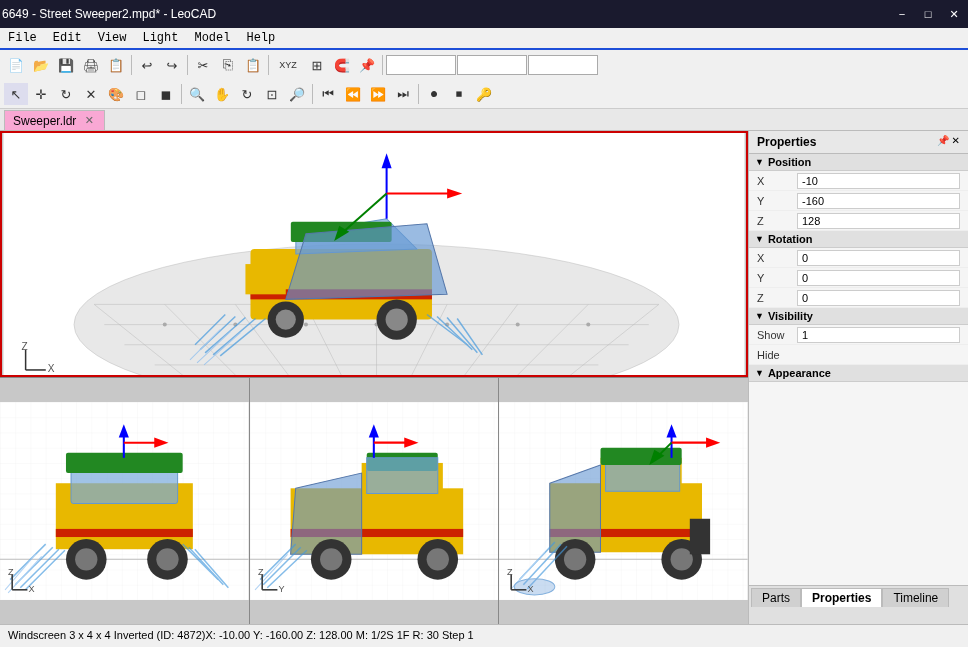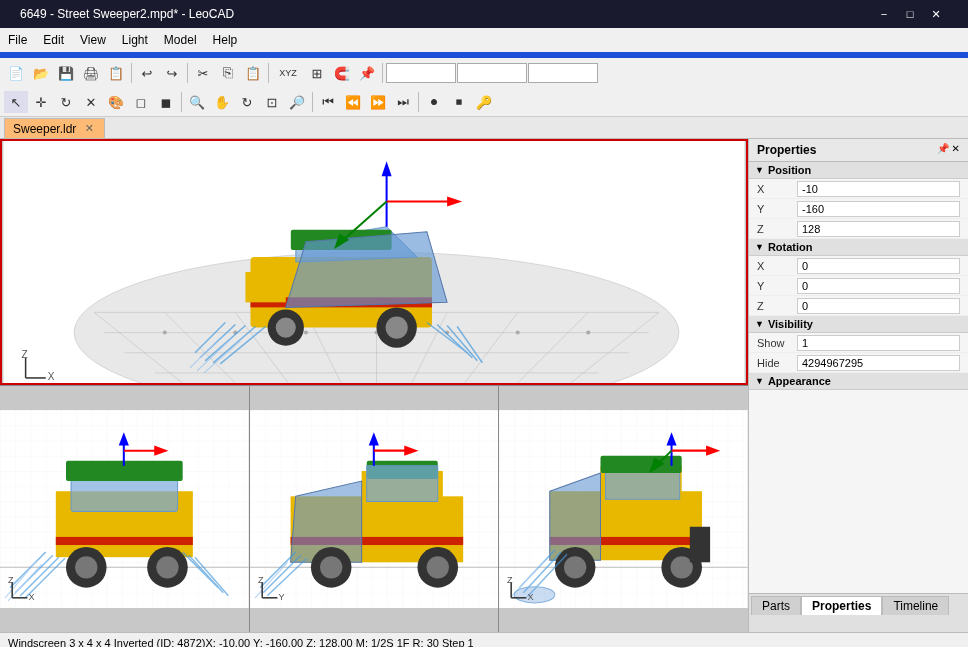--- a/index.html
+++ b/index.html
@@ -5,41 +5,42 @@
     * { margin: 0; padding: 0; box-sizing: border-box; }
     body { width: 968px; height: 647px; overflow: hidden; font-family: 'Segoe UI', Tahoma, sans-serif; font-size: 12px; background: #f0f0f0; }
 
     
     #titlebar {
       height: 28px;
       background: #1a1a2e;
       display: flex;
       align-items: center;
       justify-content: space-between;
-      padding: 0 20px;
+      padding: 0 2px;
       color: white;
     }
     #titlebar .win-controls { display: flex; gap: 2px; }
     #titlebar .win-btn {
       width: 24px; height: 20px;
       background: transparent;
       border: none;
       color: white;
       cursor: pointer;
       display: flex; align-items: center; justify-content: center;
       font-size: 11px;
     }
 
     
     #menubar {
-      height: 30px;
+      height: 22px;
       background: #f0f0f0;
       display: flex;
       align-items: center;
-      border-bottom: 6px solid #1d4ed8;
+      border-bottom: 2px solid #1d4ed8;
+      font-family: Liberation Mono, monospace;
     }
     .menu-item {
       padding: 2px 8px;
       cursor: pointer;
       font-size: 12px;
     }
 
     
     #toolbar-area {
       background: #f0f0f0;
@@ -85,21 +86,21 @@
       background: #d0d0d0;
       border: 1px solid #bbb;
       border-bottom: none;
       padding: 0 8px;
       display: flex;
       align-items: center;
       gap: 6px;
       font-size: 12px;
       cursor: pointer;
     }
-    .tab.active { background: #fdba74; }
+    .tab.active { background: #f9a8d4; }
     .tab-close {
       width: 14px; height: 14px;
       border: none;
       background: transparent;
       cursor: pointer;
       font-size: 11px;
       display: flex; align-items: center; justify-content: center;
       color: #666;
     }
 
@@ -604,21 +605,20 @@
       <div class="prop-section-header">
         <span class="chevron">▼</span>
         <span>Visibility</span>
       </div>
       <div class="prop-row">
         <span class="prop-label">Show</span>
         <input class="prop-value" value="1" style="">
       </div>
       <div class="prop-row">
         <span class="prop-label">Hide</span>
-        <input class="prop-value" value="4294967295" style="">
       </div>
 
       <div class="prop-section-header">
         <span class="chevron">▼</span>
         <span>Appearance</span>
       </div>
     </div>
 
     <div id="bottom-tabs">
       <div class="bottom-tab">Parts</div>

